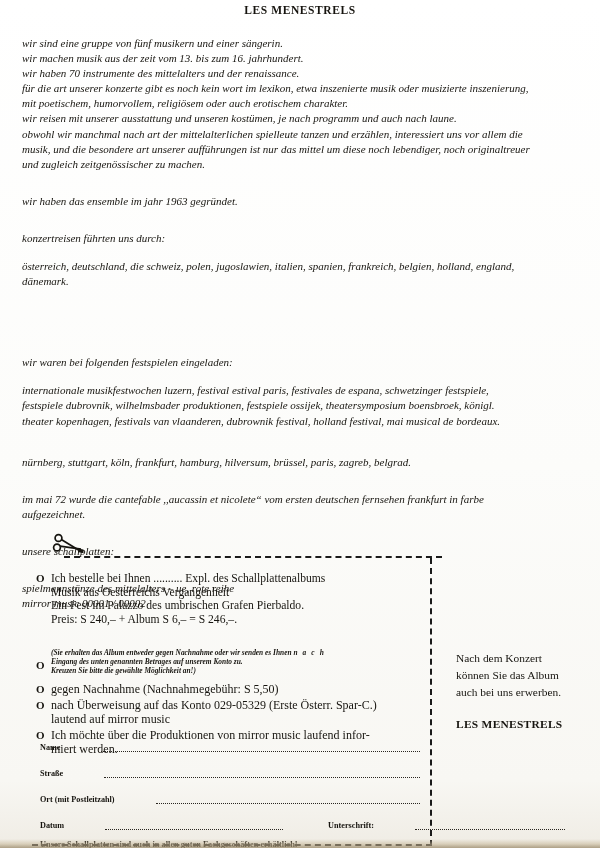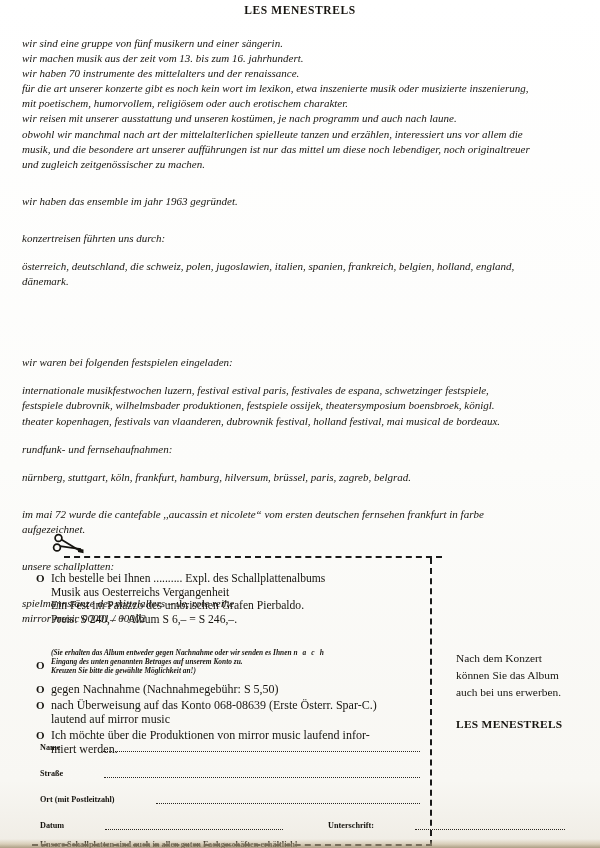--- a/index.html
+++ b/index.html
@@ -225,21 +225,20 @@
 
   <div class="gap-lg"></div>
   <div class="gap-md"></div>
   <p>wir waren bei folgenden festspielen eingeladen:</p>
   <div class="gap-sm"></div>
   <p>internationale musikfestwochen luzern, festival estival paris, festivales de espana, schwetzinger festspiele,</p>
   <p>festspiele dubrovnik, wilhelmsbader produktionen, festspiele ossijek, theatersymposium boensbroek, königl.</p>
   <p>theater kopenhagen, festivals van vlaanderen, dubrownik festival, holland festival, mai musical de bordeaux.</p>
 
   <div class="gap-sm"></div>
-  <p>rundfunk- und fernsehaufnahmen:</p>
   <div class="gap-sm"></div>
   <p>nürnberg, stuttgart, köln, frankfurt, hamburg, hilversum, brüssel, paris, zagreb, belgrad.</p>
 
   <div class="gap-md"></div>
   <p>im mai 72 wurde die cantefable ,,aucassin et nicolete“ vom ersten deutschen fernsehen frankfurt in farbe</p>
   <p>aufgezeichnet.</p>
 
   <div class="gap-md"></div>
   <p>unsere schallplatten:</p>
   <div class="gap-md"></div>
@@ -286,21 +285,21 @@
       </div>
     </div>
 
     <div class="pay-opts">
       <div class="opt">
         <span class="marker">O</span>
         <span class="opt-line">gegen Nachnahme (Nachnahmegebühr: S 5,50)</span>
       </div>
       <div class="opt">
         <span class="marker">O</span>
-        <span class="opt-line">nach Überweisung auf das Konto 068-08639 (Erste Österr. Spar-C.)</span>
+        <span class="opt-line">nach Überweisung auf das Konto 029-05329 (Erste Österr. Spar-C.)</span>
         <span class="opt-line">lautend auf mirror music</span>
       </div>
       <div class="opt">
         <span class="marker">O</span>
         <span class="opt-line">Ich möchte über die Produktionen von mirror music laufend infor-</span>
         <span class="opt-line">miert werden.</span>
       </div>
     </div>
   </div>
 

